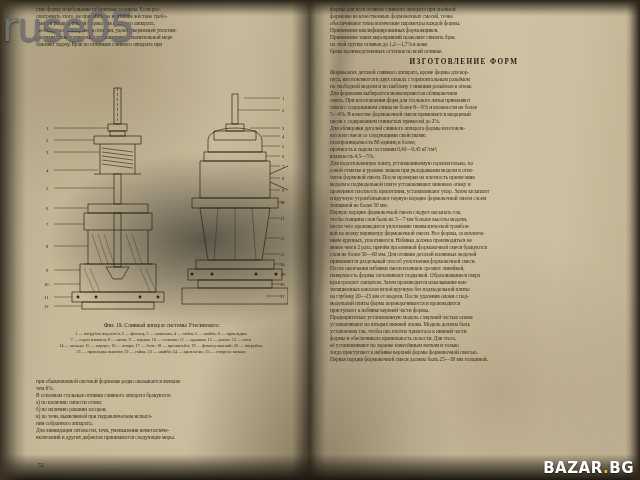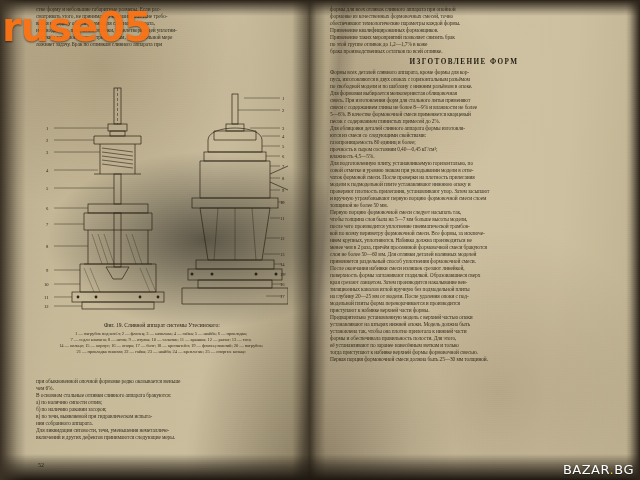--- a/index.html
+++ b/index.html
@@ -75,29 +75,29 @@
   .legend .ln { font-size:4.6px; height:6.0px; line-height:6.0px; }
 
   
   .figwrap { position:absolute; left:36px; top:78px; width:252px; height:242px; }
   .pagenum { position:absolute; left:38px; bottom:12px; font-size:6px; color:#2c2415; }
 
   
   .wm-ruse {
     position:absolute; left:2px; top:4px;
     font-family:"DejaVu Sans", sans-serif;
-    font-size:40px; font-weight:bold; color:#f97316;
+    font-size:40px; font-weight:normal; color:#737373;
     text-shadow:0 1px 2px rgba(0,0,0,0.55);
     letter-spacing:-1px;
     opacity:0.96;
   }
   .wm-bazar {
     position:absolute; right:6px; bottom:3px;
     font-family:"DejaVu Sans", sans-serif;
-    font-size:13px; font-weight:normal; color:#ffffff;
+    font-size:15px; font-weight:bold; color:#ffffff;
     text-shadow:0 1px 2px rgba(0,0,0,0.6);
     letter-spacing:0.5px;
   }
   .wm-bazar .dot { color:#f2c200; }
 
   
   .grain {
     position:absolute; inset:0; pointer-events:none; opacity:0.16;
     background-image:
       repeating-linear-gradient(0deg, rgba(255,255,255,0.05) 0 1px, rgba(0,0,0,0.05) 1px 2px),

